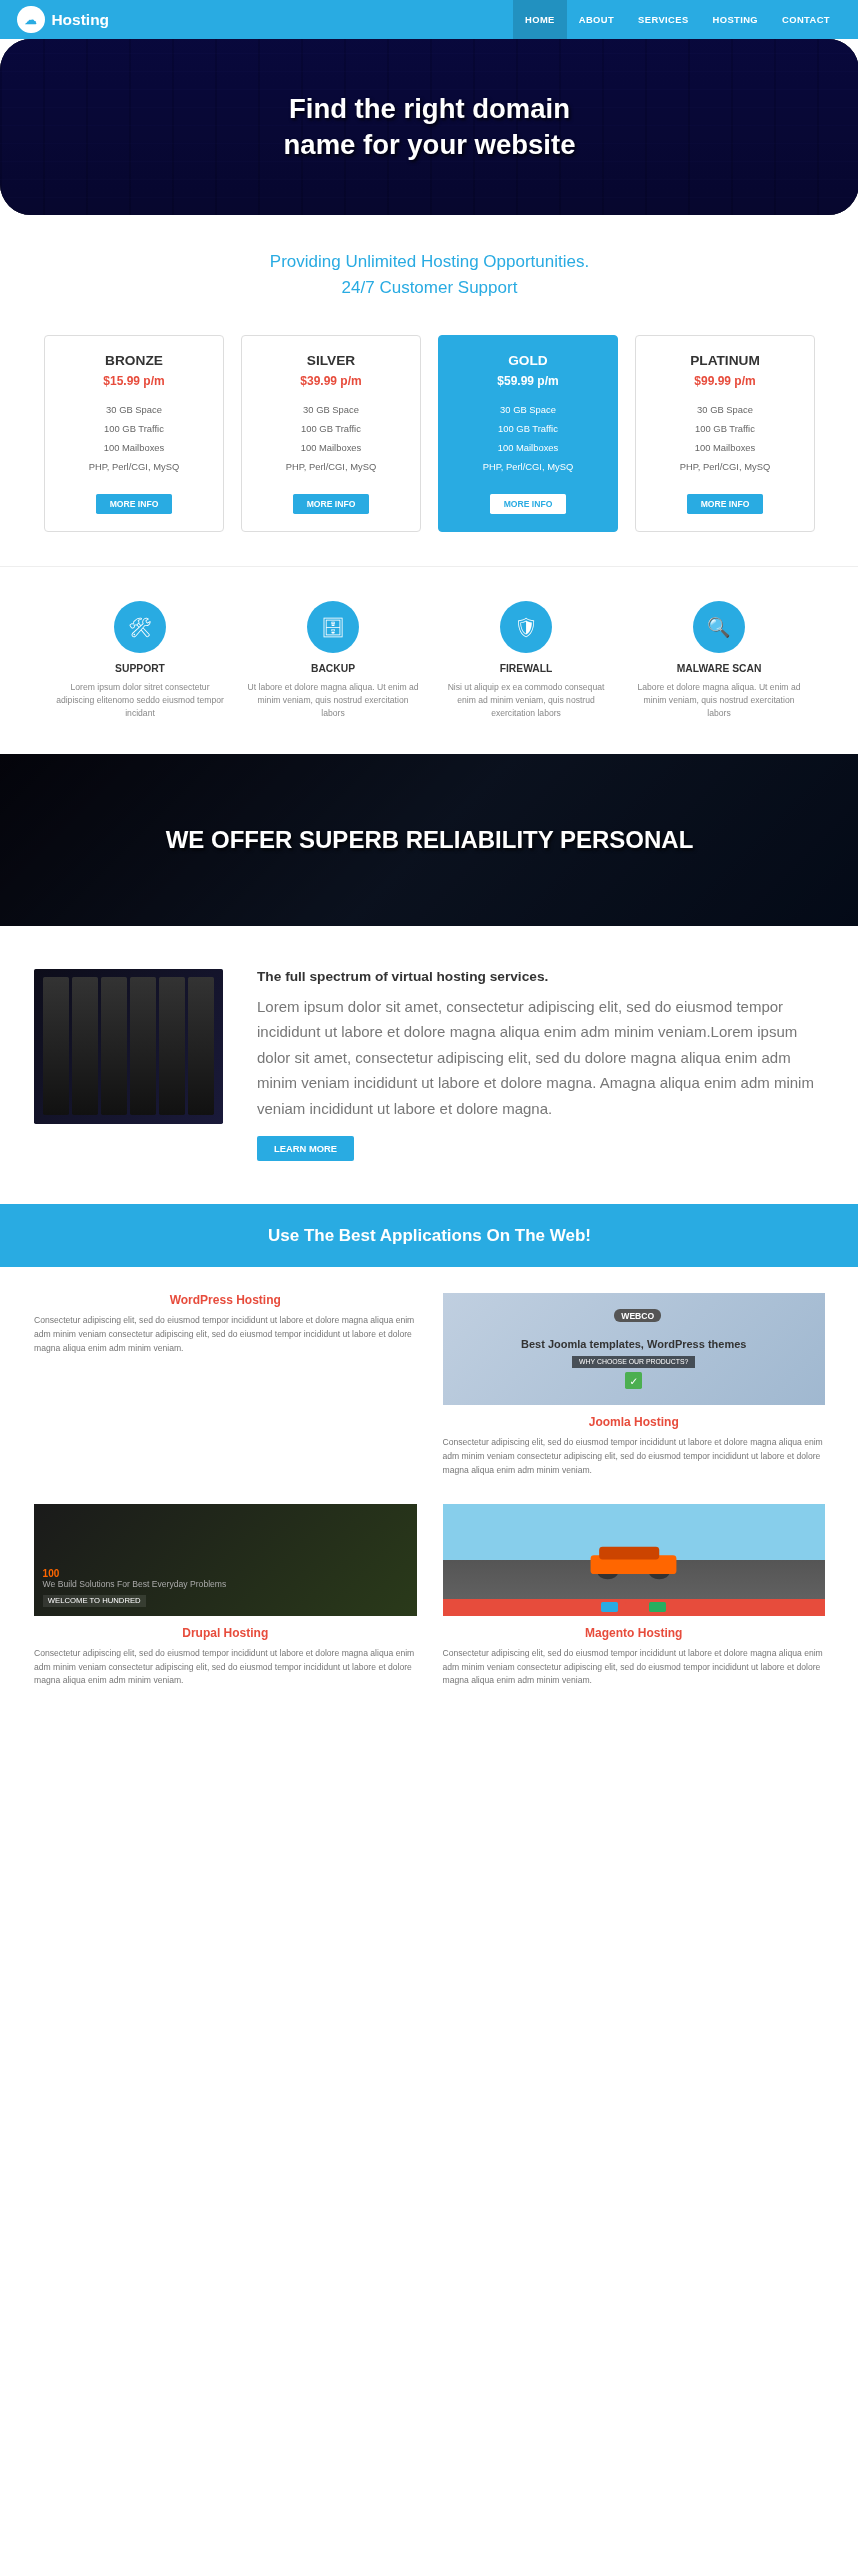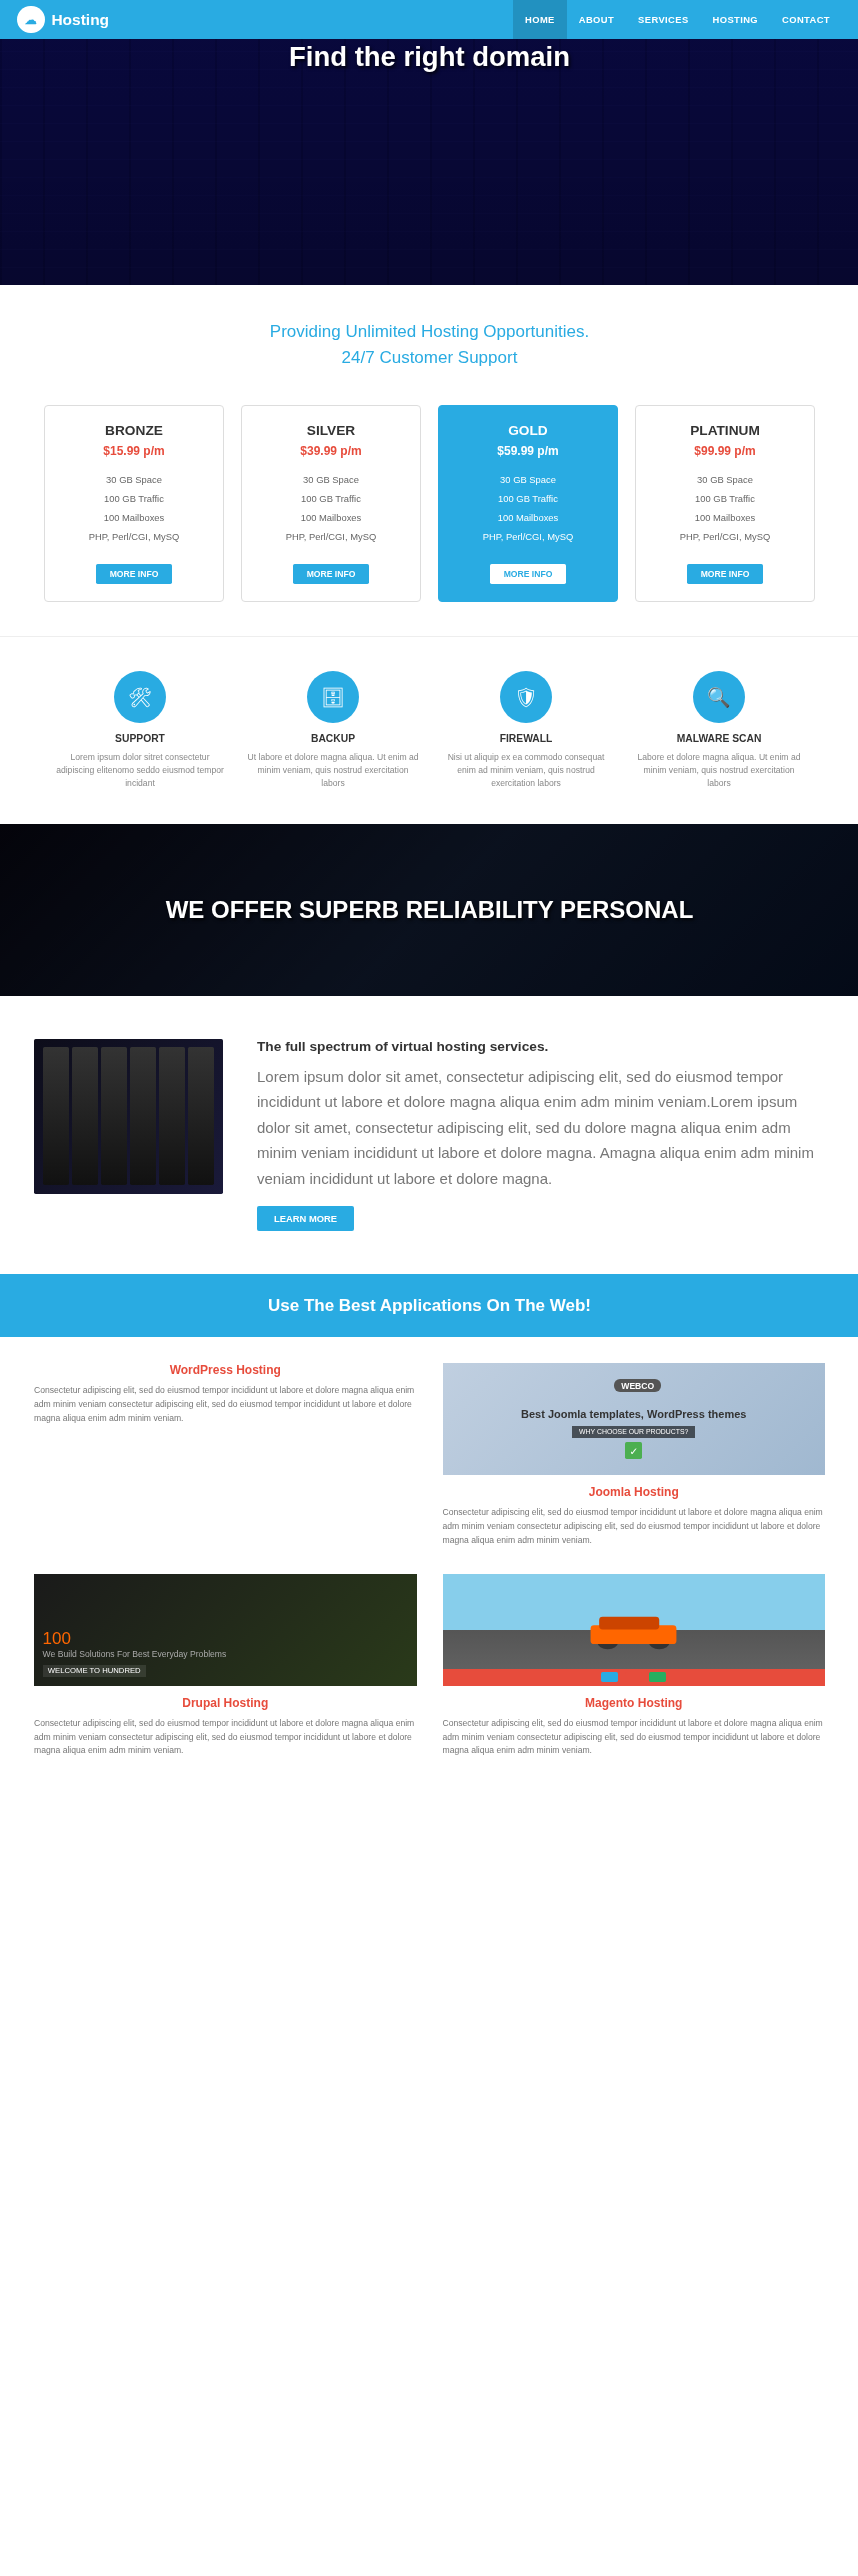--- a/index.html
+++ b/index.html
@@ -49,26 +49,27 @@
     }
     .nav-links a.active {
       background: rgba(0,0,0,0.15);
     }
 
     
     .hero {
       background: linear-gradient(rgba(0,0,0,0.4), rgba(0,0,0,0.4)),
         repeating-linear-gradient(90deg, #1a1a2e 0px, #1a1a2e 3.4px, #16213e 3.4px, #16213e 34px);
       background-color: #1a1a2e;
-      height: 246px;
-      display: flex;
-      align-items: flex-start;
+      height: 176px;
+      display: flex;
+      align-items: center;
       justify-content: center;
       position: relative;
       overflow: hidden;
+      border-radius: 31px;
     }
     .hero-bg {
       position: absolute;
       inset: 0;
       background:
         linear-gradient(rgba(0,0,80,0.5), rgba(0,0,50,0.6)),
         repeating-linear-gradient(0deg, transparent, transparent 17px, rgba(100,100,200,0.05) 17px, rgba(100,100,200,0.05) 18px),
         repeating-linear-gradient(90deg, #0d0d1a 0px, #0d0d1a 1.7px, #111128 1.7px, #111128 43px);
     }
     .hero-text {
@@ -332,22 +333,22 @@
       background: linear-gradient(135deg, #1a1a1a 0%, #2a3a1a 100%);
       width: 100%;
       height: 100%;
       display: flex;
       flex-direction: column;
       align-items: flex-start;
       justify-content: flex-end;
       padding: 8.6px;
     }
     .drupal-inner .drupal-logo {
-      font-size: 17px;
-      font-weight: normal;
+      font-size: 10px;
+      font-weight: bold;
       color: #ff6600;
     }
     .drupal-inner .drupal-tagline {
       font-size: 8.6px;
       color: #aaa;
     }
     .drupal-inner .drupal-welcome {
       font-size: 7.7px;
       color: white;
       background: rgba(255,255,255,0.1);
@@ -485,20 +486,21 @@
     <a href="#">HOSTING</a>
     <a href="#">CONTACT</a>
   </div>
 </nav>
 
 <section class="hero">
   <div class="hero-bg"></div>
   <div class="hero-text">
     <h1>
       <span>Find the right domain</span><br>
+      <span>name for your website</span>
     </h1>
   </div>
 </section>
 
 <section class="tagline-section">
   <h2>
     <span>Providing Unlimited Hosting Opportunities.</span><br>
     <span>24/7 Customer Support</span>
   </h2>
 </section>

